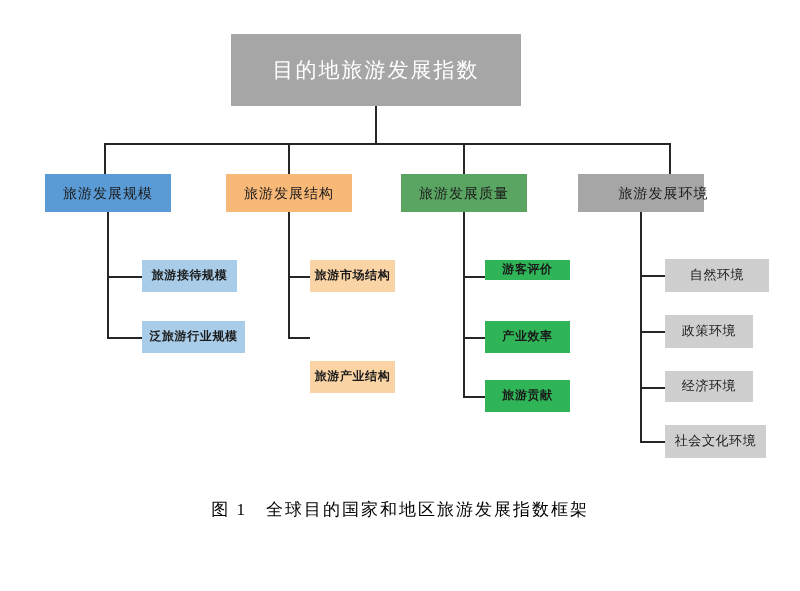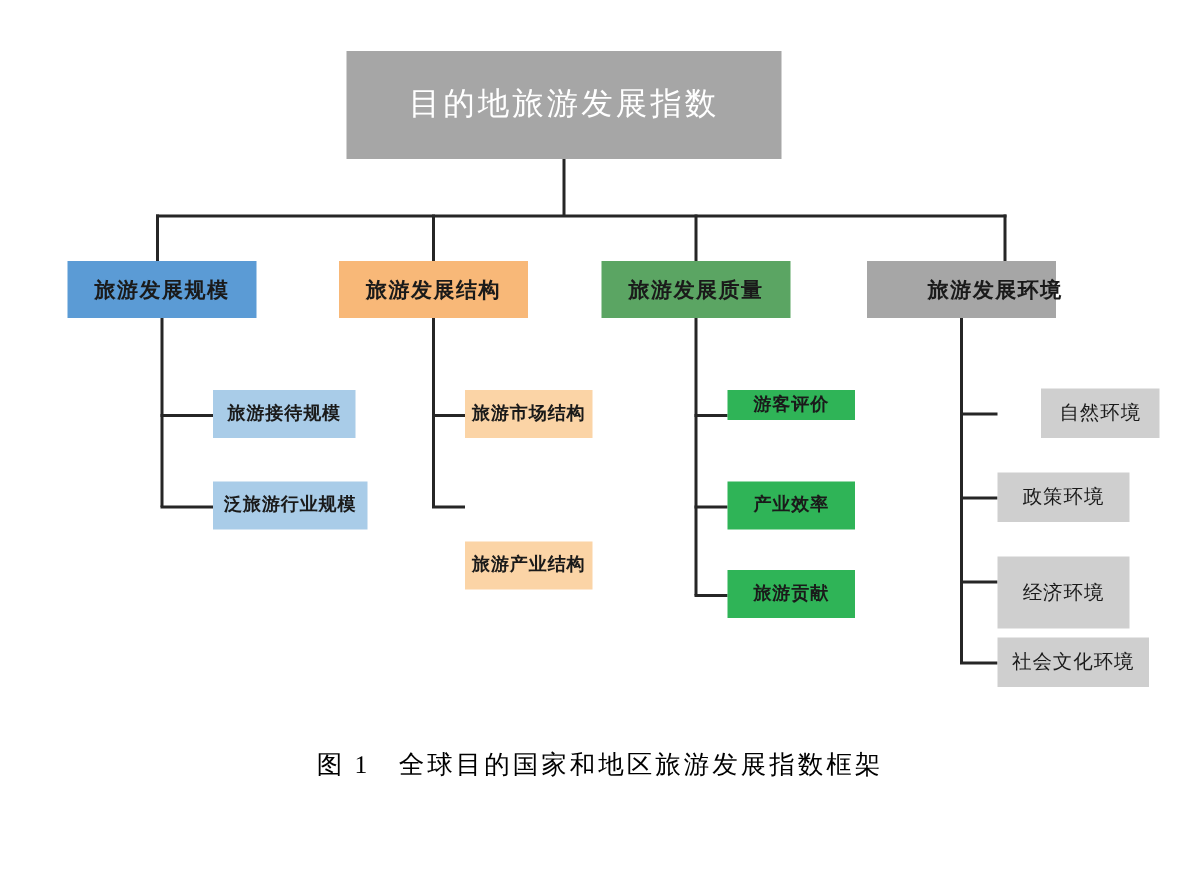--- a/index.html
+++ b/index.html
@@ -39,21 +39,21 @@
     white-space: nowrap;
   }
   .node-root {
     background: #a6a6a6;
     color: #ffffff;
     font-size: 21px;
     letter-spacing: 2px;
   }
   .node-l2 {
     font-size: 14px;
-    font-weight: bold;
+    font-weight: normal;
     color: #1a1a1a;
     letter-spacing: 1px;
   }
   .node-l2.c-blue   { background: #5b9bd5; }
   .node-l2.c-orange { background: #f8b878; }
   .node-l2.c-green  { background: #5ba563; }
   .node-l2.c-gray   { background: #a6a6a6; padding-left: 45px; }
 
   .node-leaf {
     font-size: 12px;
@@ -131,20 +131,20 @@
   <div class="node node-leaf c-green-br" style="left:485px; top:380px; width:85px; height:32px;">旅游贡献</div>
 
   <div class="node node-l2 c-gray" style="left:578px; top:174px; width:126px; height:38px;">旅游发展环境</div>
 
   <div class="conn conn-v" style="left:640px; top:212px; height:230px;"></div>
   <div class="conn conn-h" style="left:640px; top:275px; width:25px;"></div>
   <div class="conn conn-h" style="left:640px; top:331px; width:25px;"></div>
   <div class="conn conn-h" style="left:640px; top:387px; width:25px;"></div>
   <div class="conn conn-h" style="left:640px; top:441px; width:25px;"></div>
 
-  <div class="node node-leaf c-gray-lt" style="left:694px; top:259px; width:79px; height:33px;">自然环境</div>
+  <div class="node node-leaf c-gray-lt" style="left:665px; top:259px; width:104px; height:33px;">自然环境</div>
   <div class="node node-leaf c-gray-lt" style="left:665px; top:315px; width:88px; height:33px;">政策环境</div>
-  <div class="node node-leaf c-gray-lt" style="left:665px; top:371px; width:88px; height:48px;">经济环境</div>
+  <div class="node node-leaf c-gray-lt" style="left:665px; top:371px; width:88px; height:31px;">经济环境</div>
   <div class="node node-leaf c-gray-lt" style="left:665px; top:425px; width:101px; height:33px;">社会文化环境</div>
 
   <div id="caption">图 1　全球目的国家和地区旅游发展指数框架</div>
 
 </div>
 
 </body></html>

